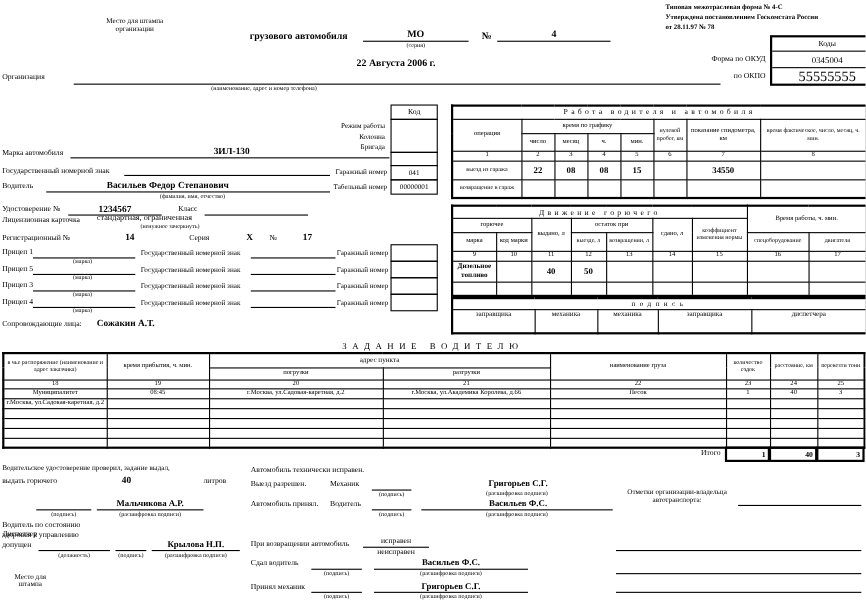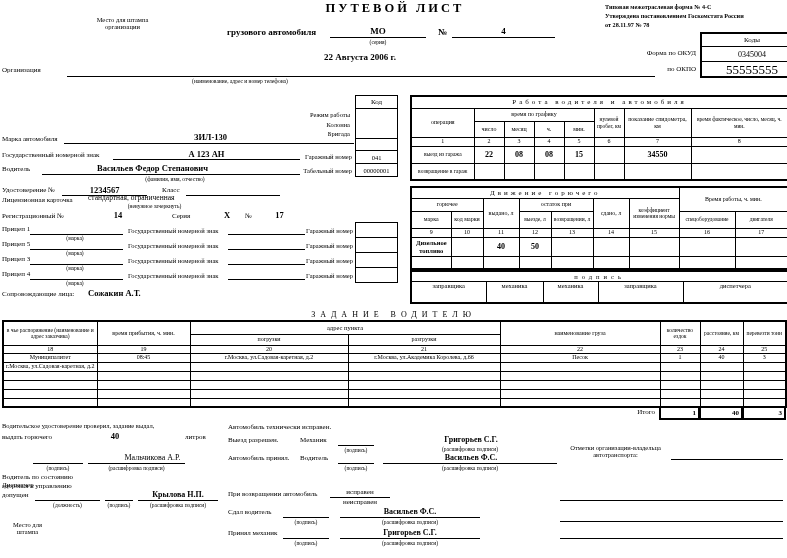--- a/index.html
+++ b/index.html
@@ -29,21 +29,20 @@
 </head>
 <body>
 
 <div class="sheet">
 
   <div class="a sm ctr" style="left:40px;top:16px;width:165px">
     <div>Место для штампа</div>
     <div>организации</div>
   </div>
 
-  <div class="a b ctr" style="left:280px;top:1px;width:230px;font-size:12.5px;letter-spacing:3px">ПУТЕВОЙ ЛИСТ</div>
 
   <div class="a b" style="left:227px;top:27px;font-size:9px">грузового автомобиля</div>
   <div class="a b ctr" style="left:330px;top:26px;width:96px;font-size:9px">МО</div>
   <div class="a ln" style="left:330px;top:37px;width:96px"></div>
   <div class="a cap" style="left:330px;top:39px;width:96px">(серия)</div>
   <div class="a b" style="left:438px;top:27px;font-size:9px">№</div>
   <div class="a b ctr" style="left:452px;top:26px;width:103px;font-size:9px">4</div>
   <div class="a ln" style="left:452px;top:37px;width:103px"></div>
 
   <div class="a b ctr" style="left:280px;top:52px;width:160px;font-size:9px">22 Августа 2006 г.</div>
@@ -73,21 +72,20 @@
     <div>Режим работы</div>
     <div>Колонна</div>
     <div>Бригада</div>
   </div>
 
   <div class="a t7" style="left:2px;top:136px">Марка автомобиля</div>
   <div class="a v85" style="left:194px;top:133px">ЗИЛ-130</div>
   <div class="a ln" style="left:64px;top:143px;width:290px"></div>
 
   <div class="a t7" style="left:2px;top:152px">Государственный номерной знак</div>
-  <div class="a v85 ctr" style="left:113px;top:150px;width:187px">А 123 АН</div>
   <div class="a ln" style="left:113px;top:159px;width:187px"></div>
   <div class="a rt sm" style="left:300px;top:153px;width:52px">Гаражный номер</div>
   <div class="box sm" style="left:355px;top:150px;width:43px;height:14px;line-height:13px">041</div>
 
   <div class="a t7" style="left:2px;top:166px">Водитель</div>
   <div class="a v85" style="left:97px;top:164px">Васильев Федор Степанович</div>
   <div class="a ln" style="left:42px;top:174px;width:258px"></div>
   <div class="a cap" style="left:110px;top:176px;width:130px">(фамилия, имя, отчество)</div>
   <div class="a rt sm" style="left:297px;top:167px;width:55px">Табельный номер</div>
   <div class="box sm" style="left:355px;top:163px;width:43px;height:14px;line-height:13px">00000001</div>
@@ -410,21 +408,21 @@
   <div class="box thick" style="left:742px;top:406px;width:44px;height:14px;font-weight:bold;font-size:7px;line-height:10px;text-align:right;padding-right:2px">3</div>
 
   <div class="a sm" style="left:2px;top:422px">Водительское удостоверение проверил, задание выдал,</div>
   <div class="a t7" style="left:2px;top:434px">выдать горючего</div>
   <div class="a v85 ctr" style="left:90px;top:432px;width:50px">40</div>
   <div class="a t7" style="left:185px;top:434px">литров</div>
 
   <div class="a t7" style="left:2px;top:482px">Диспетчер</div>
   <div class="a ln" style="left:33px;top:463px;width:50px"></div>
   <div class="a cap" style="left:33px;top:465px;width:50px">(подпись)</div>
-  <div class="a ctr" style="left:104px;top:454px;width:97px;font-weight:normal;font-size:8px">Мальчикова А.Р.</div>
+  <div class="a ctr" style="left:88px;top:454px;width:97px;font-weight:bold;font-size:8px">Мальчикова А.Р.</div>
   <div class="a ln" style="left:88px;top:463px;width:97px"></div>
   <div class="a cap" style="left:88px;top:465px;width:97px">(расшифровка подписи)</div>
 
   <div class="a t7" style="left:2px;top:474px">Водитель по состоянию</div>
   <div class="a t7" style="left:2px;top:483px">здоровья к управлению</div>
   <div class="a t7" style="left:2px;top:492px">допущен</div>
   <div class="a ln" style="left:35px;top:500px;width:65px"></div>
   <div class="a cap" style="left:35px;top:502px;width:65px">(должность)</div>
   <div class="a ln" style="left:105px;top:500px;width:28px"></div>
   <div class="a cap" style="left:96px;top:502px;width:46px">(подпись)</div>

